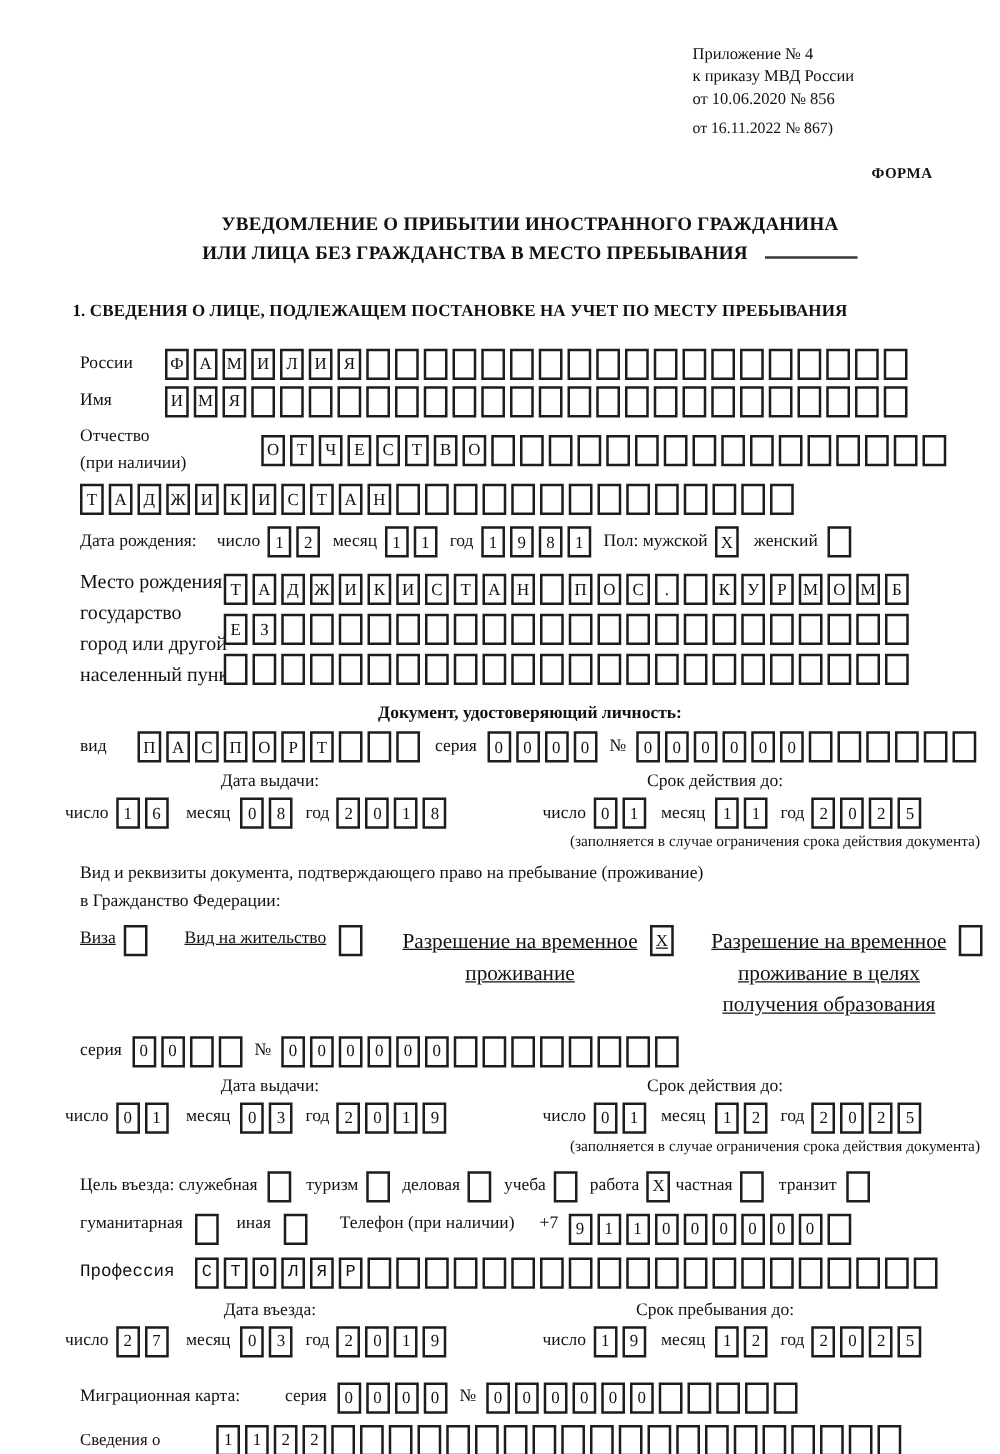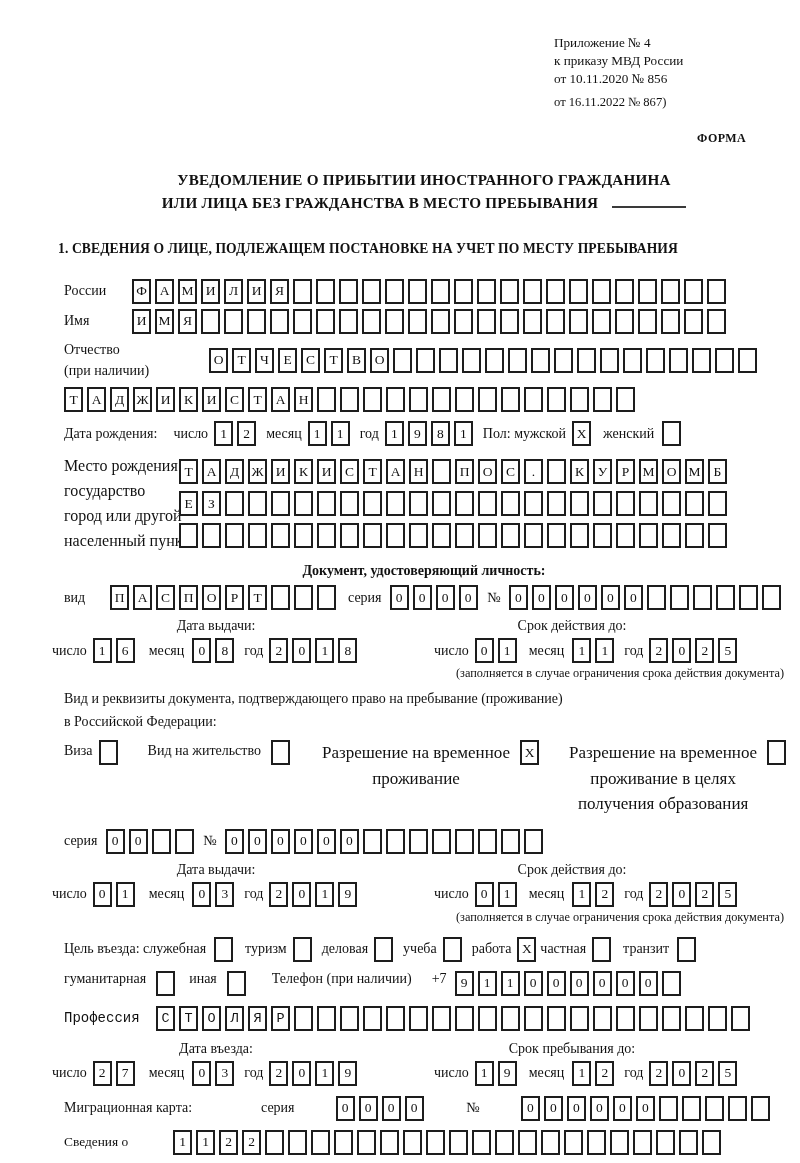--- a/index.html
+++ b/index.html
@@ -39,36 +39,36 @@
   .twocol { display:flex; margin-top:8px; margin-left:-12px; }
   .col-l { width:368px; flex:none; }
   .col-r { flex:1; }
   .col-head { text-align:center; font-size:14px; }
   .col-l .col-head { padding-right:40px; }
   .col-r .col-head { padding-right:60px; }
   .date-line { display:flex; align-items:center; margin-top:4px; white-space:nowrap; }
   .note { font-size:12.3px; margin-top:3px; text-align:right; }
 
   
-  .res-opts { display:flex; align-items:flex-start; margin-top:10px; white-space:nowrap; }
+  .res-opts { display:flex; align-items:flex-start; margin-top:10px; white-space:nowrap;text-decoration:underline; }
   .res-item { display:flex; align-items:flex-start; }
   .res-item .lbl { padding-top:3px; }
   .res-lines { font-size:17px; text-align:center; line-height:1.5; }
   .purpose-row { display:flex; align-items:center; margin-top:12px; white-space:nowrap; }
   .purpose-row2 { display:flex; align-items:flex-start; margin-top:9px; white-space:nowrap;font-family:Liberation Serif, serif; }
 </style>
 </head>
 <body>
 
 <div class="page">
 
   <div class="ref-block">
     <div>Приложение № 4</div>
     <div>к приказу МВД России</div>
-    <div>от 10.11.2020 № 856</div>
+    <div>от 10.06.2020 № 856</div>
     <div class="amend">
       <div>от 16.11.2022 № 867)</div>
     </div>
   </div>
   <div class="form-label">ФОРМА</div>
 
   <div class="title">
     <div>УВЕДОМЛЕНИЕ О ПРИБЫТИИ ИНОСТРАННОГО ГРАЖДАНИНА</div>
     <div><span>ИЛИ ЛИЦА БЕЗ ГРАЖДАНСТВА В МЕСТО ПРЕБЫВАНИЯ</span><span class="blank-line"></span></div>
   </div>
@@ -398,21 +398,21 @@
             <span class="cell">0</span>
             <span class="cell">2</span>
             <span class="cell">5</span>
           </span>
       </div>
       <div class="note">(заполняется в случае ограничения срока действия документа)</div>
     </div>
   </div>
 
   <div class="lbl" style="margin-top:10px;">Вид и реквизиты документа, подтверждающего право на пребывание (проживание)</div>
-  <div class="lbl" style="margin-top:7px;">в Российской Федерации:</div>
+  <div class="lbl" style="margin-top:7px;">в Гражданство Федерации:</div>
 
   <div class="res-opts">
     <div class="res-item" style="margin-right:26px;">
       <span class="lbl mr6">Виза</span>
       <span class="cell"></span>
     </div>
     <div class="res-item" style="margin-right:28px;">
       <span class="lbl mr10">Вид на жительство</span>
       <span class="cell"></span>
     </div>
@@ -618,21 +618,21 @@
         <span class="cells">
             <span class="cell">2</span>
             <span class="cell">0</span>
             <span class="cell">2</span>
             <span class="cell">5</span>
           </span>
       </div>
     </div>
   </div>
 
-  <div class="row" style="margin-top:10px;gap:33px;">
+  <div class="row" style="margin-top:20px;">
     <span class="lbl w150">Миграционная карта:</span>
     <span class="lbl ml14 mr8">серия</span>
     <span class="cells">
         <span class="cell">0</span>
         <span class="cell">0</span>
         <span class="cell">0</span>
         <span class="cell">0</span>
       </span>
     <span class="lbl ml6 mr8">№</span>
     <span class="cells">

